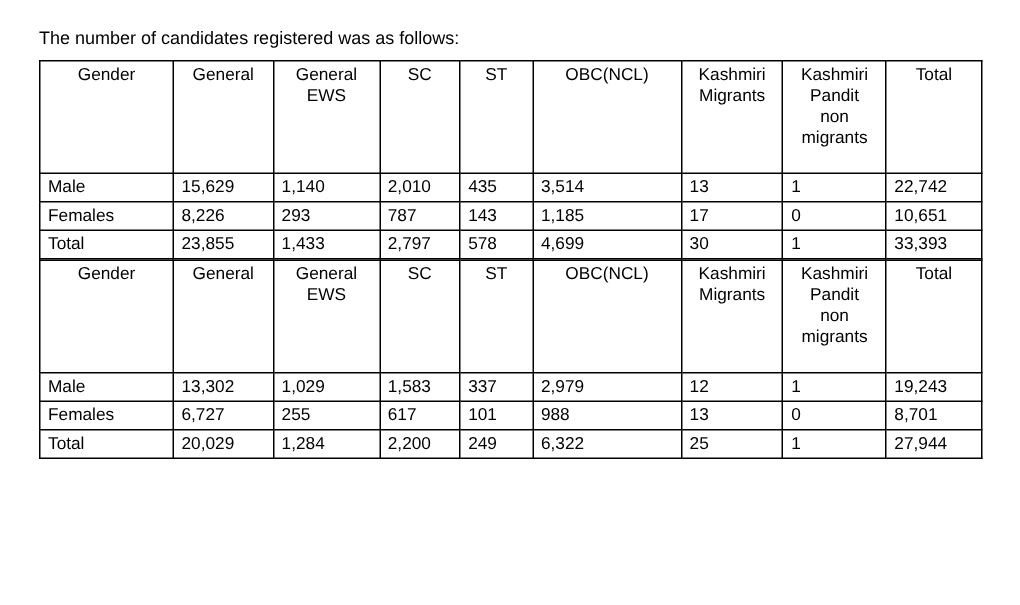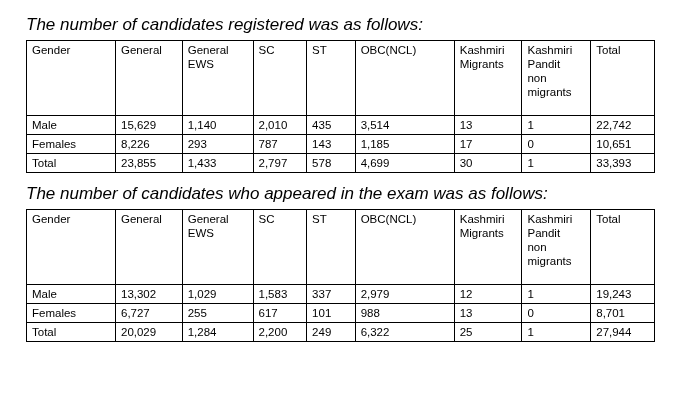--- a/index.html
+++ b/index.html
@@ -15,25 +15,24 @@
     overflow: hidden;
   }
   .page {
     position: relative;
     width: 680px;
     height: 403px;
     box-sizing: border-box;
     padding: 18px 24px 0 26px;
   }
   .caption {
-    font-size: 17px;
+    font-size: 12px;
     line-height: 14px;
     margin: 0 0 8px 0;
     color: #000;
-    font-style: italic;
   }
   .caption.second {
     margin-top: 14px;
   }
   table.data {
     border-collapse: collapse;
     table-layout: fixed;
     width: 629px;
     font-size: 11.5px;
     color: #000;
@@ -60,21 +59,21 @@
   
   .c-gender   { width: 88px; }
   .c-general  { width: 66px; }
   .c-gews     { width: 70px; }
   .c-sc       { width: 53px; }
   .c-st       { width: 48px; }
   .c-obc      { width: 98px; }
   .c-km       { width: 67px; }
   .c-kpnm     { width: 68px; }
   .c-total    { width: 63px; }
-  .hdr-line { display: block; }
+  .hdr-line { display: block; text-align: center; }
 </style>
 </head>
 <body>
 
 <div class="page">
 
   <p class="caption">The number of candidates registered was as follows:</p>
 
   <table class="data">
     <colgroup>
@@ -154,21 +153,20 @@
           <td>2,797</td>
           <td>578</td>
           <td>4,699</td>
           <td>30</td>
           <td>1</td>
           <td>33,393</td>
         </tr>
       </tbody>
   </table>
 
-  <p class="caption second">The number of candidates who appeared in the exam was as follows:</p>
 
   <table class="data">
     <colgroup>
       <col class="c-gender">
         <col class="c-general">
         <col class="c-gews">
         <col class="c-sc">
         <col class="c-st">
         <col class="c-obc">
         <col class="c-km">

